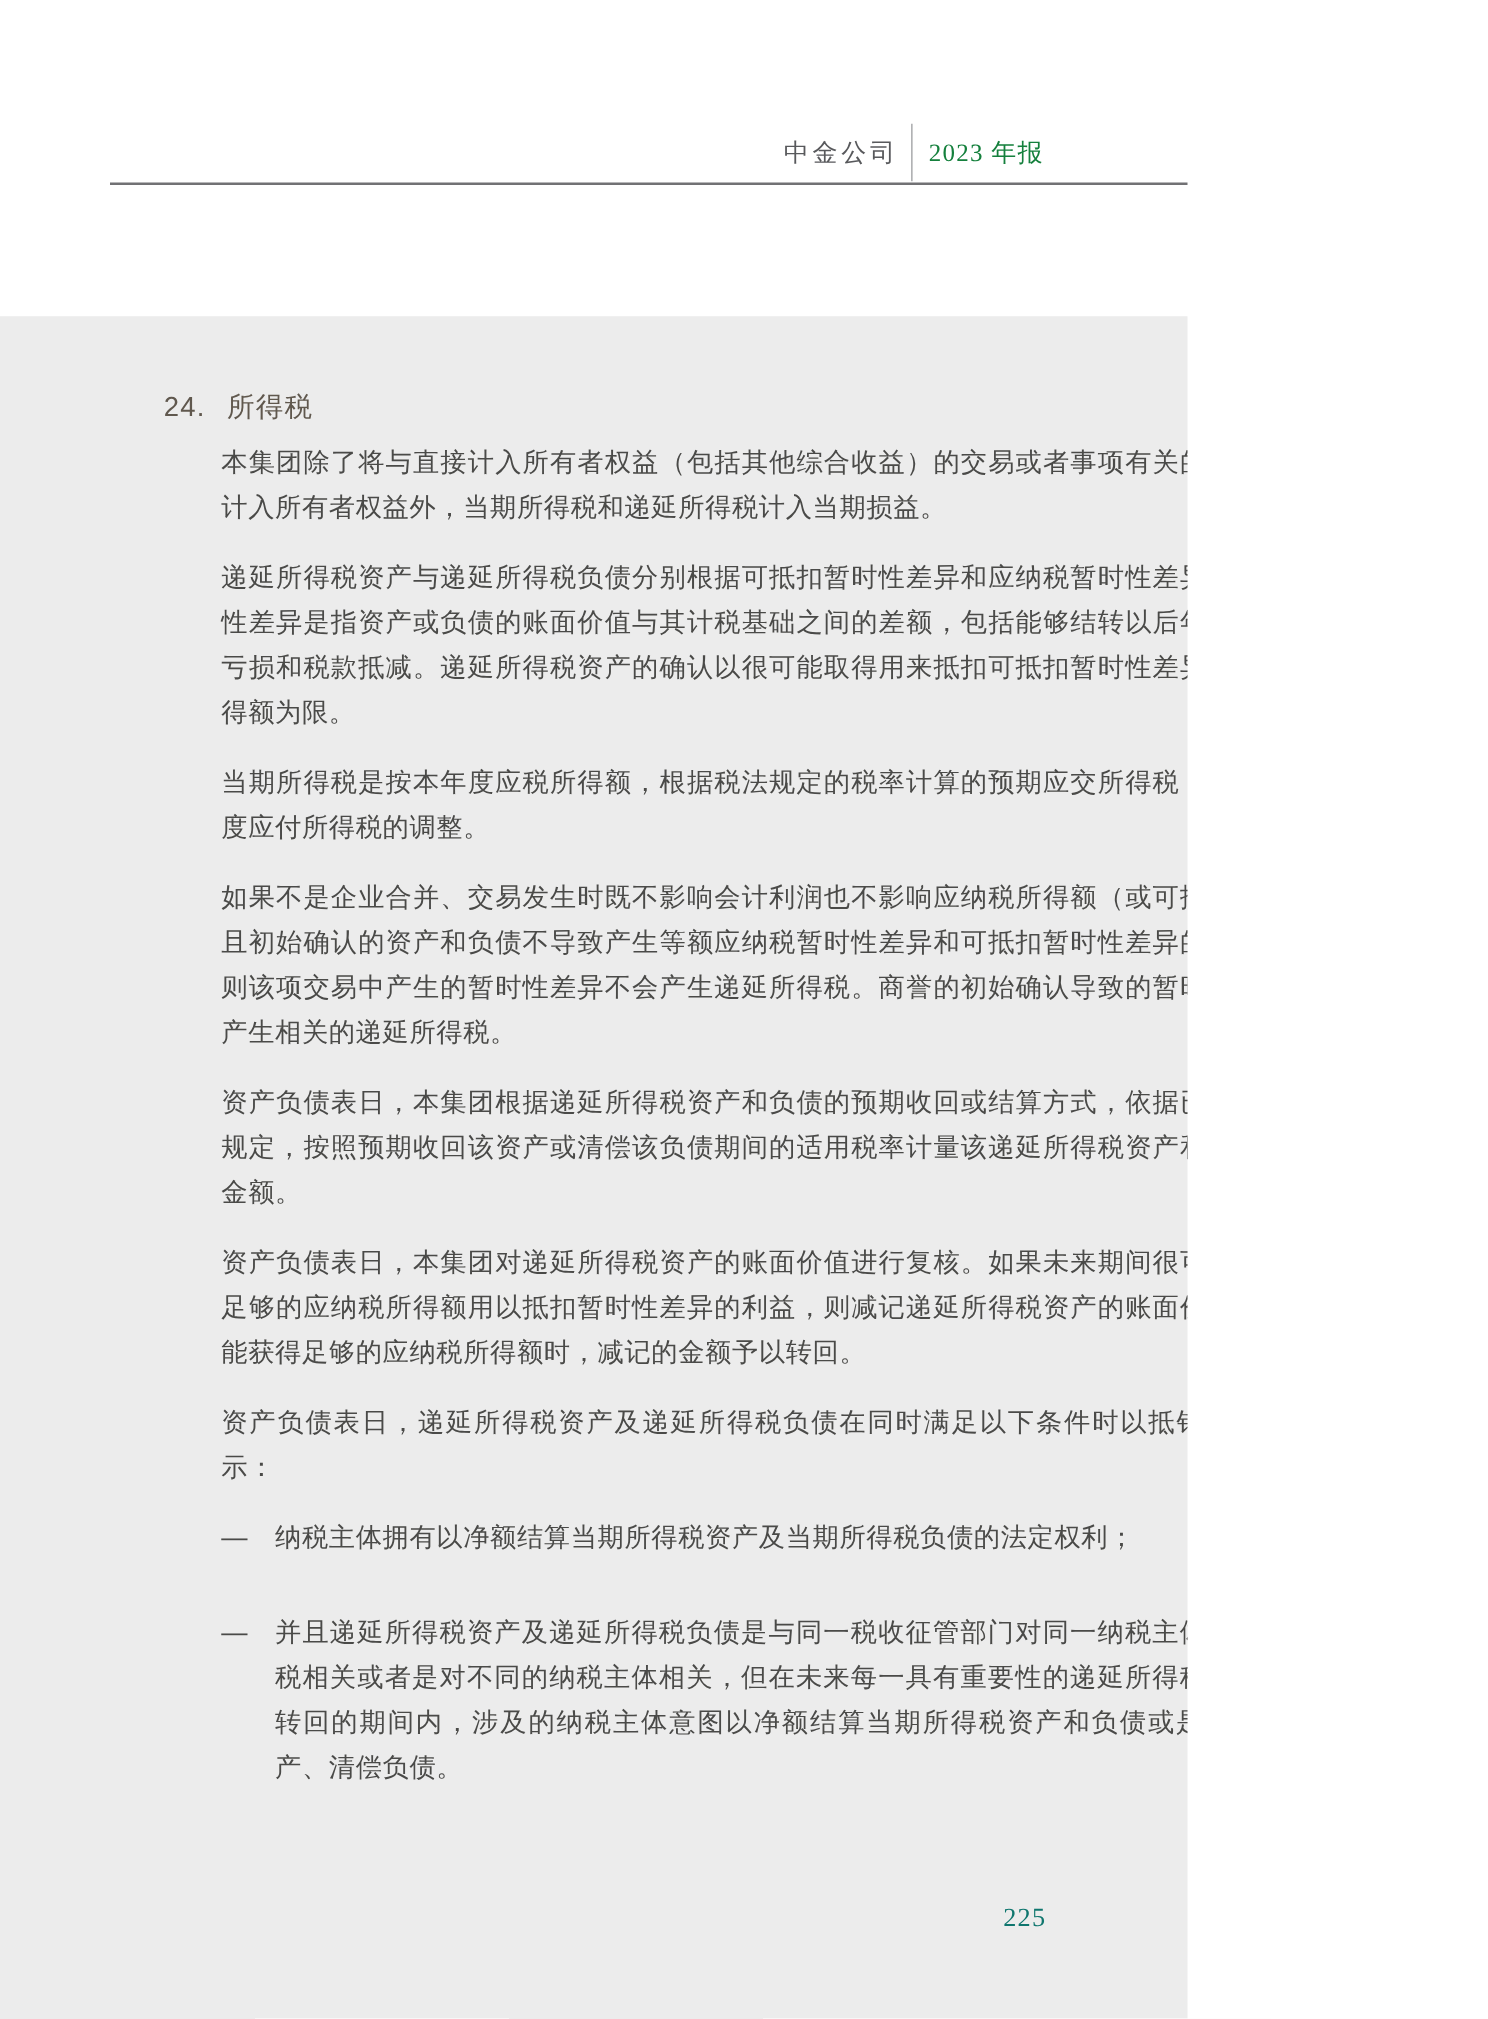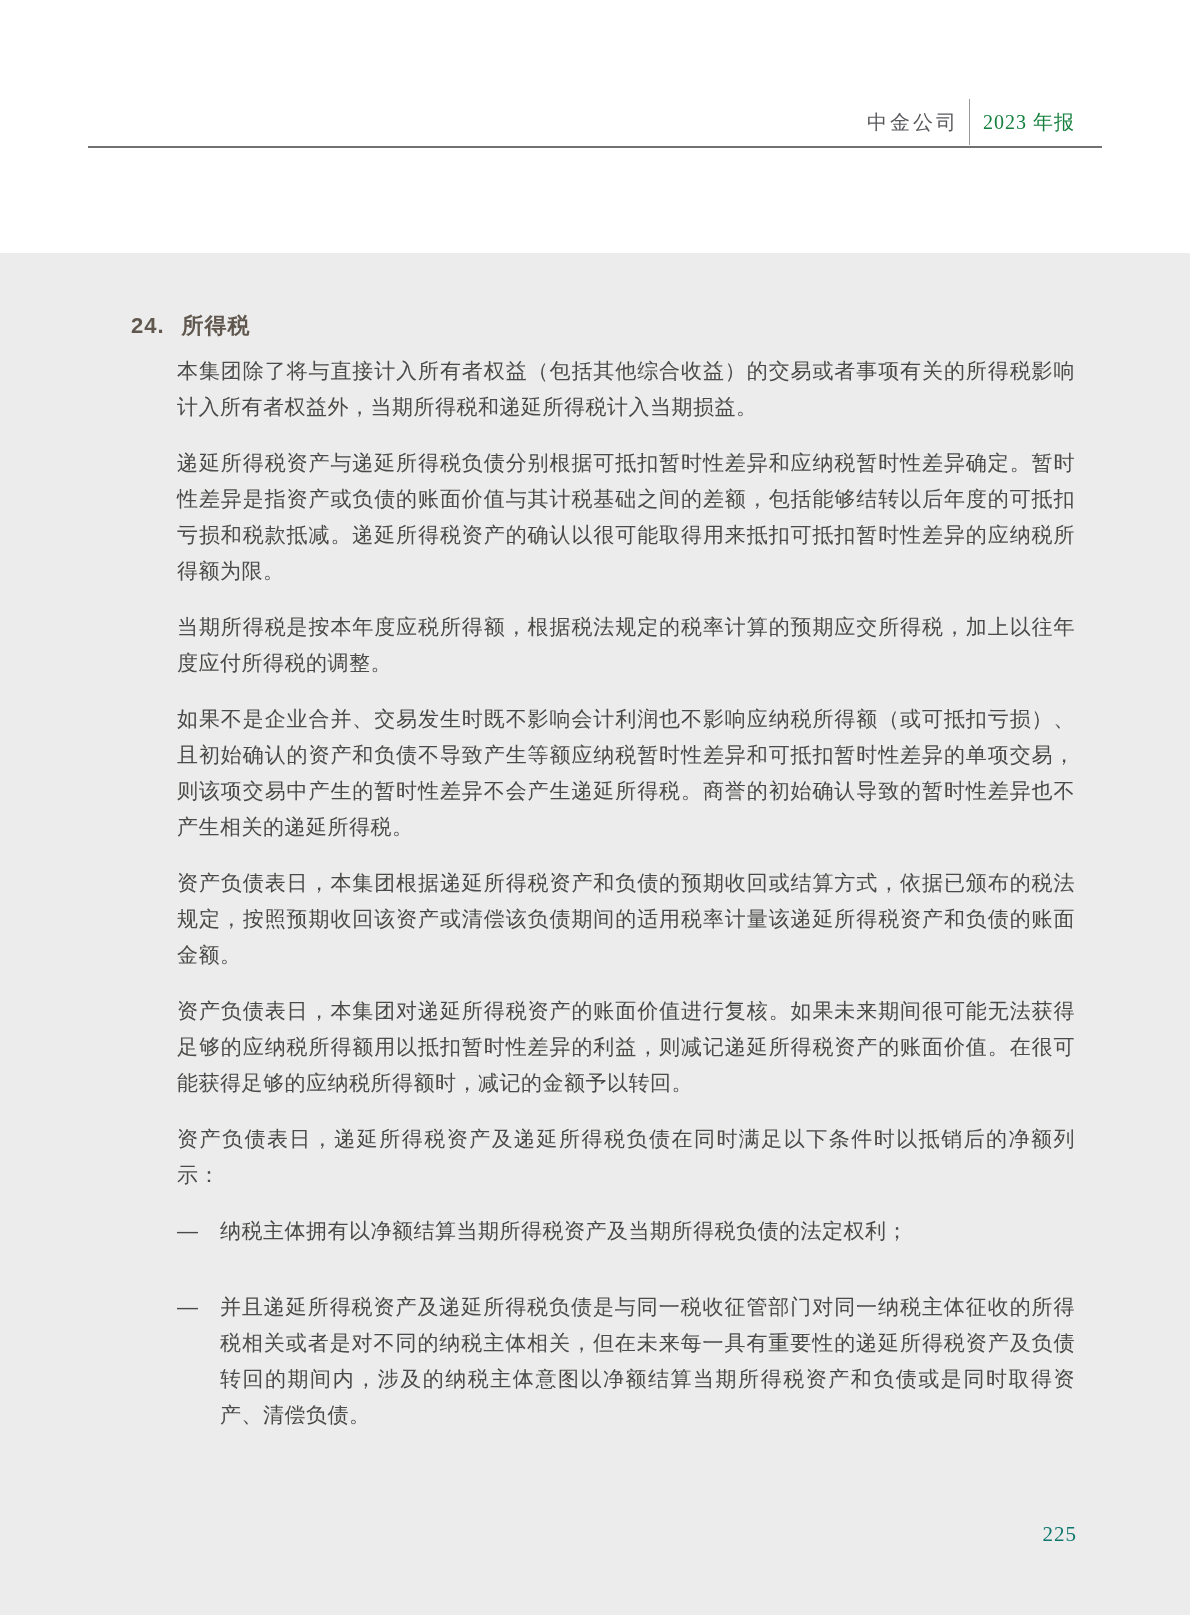--- a/index.html
+++ b/index.html
@@ -2,21 +2,21 @@
 <html lang="zh"><head>
 <meta charset="utf-8">
 <style>
   html, body {
     margin: 0;
     padding: 0;
     background: #ffffff;
   }
   .page {
     position: relative;
-    width: 1190px;
+    width: 950px;
     height: 1615px;
     background: #ffffff;
     overflow: hidden;
     font-family: "Liberation Sans", "DejaVu Sans", sans-serif;
   }
 
   
   .report-header {
     position: absolute;
     top: 98px;
@@ -77,21 +77,21 @@
     font-weight: normal;
     font-size: 19px;
     letter-spacing: 0;
     color: #b4a083;
   }
   .subsection-heading {
     position: absolute;
     left: 131px;
     top: 311px;
     font-size: 22px;
-    font-weight: bold;
+    font-weight: normal;
     color: #60584e;
     letter-spacing: 1px;
   }
   .subsection-number {
     margin-right: 17px;
   }
 
   
   .body-text {
     position: absolute;

